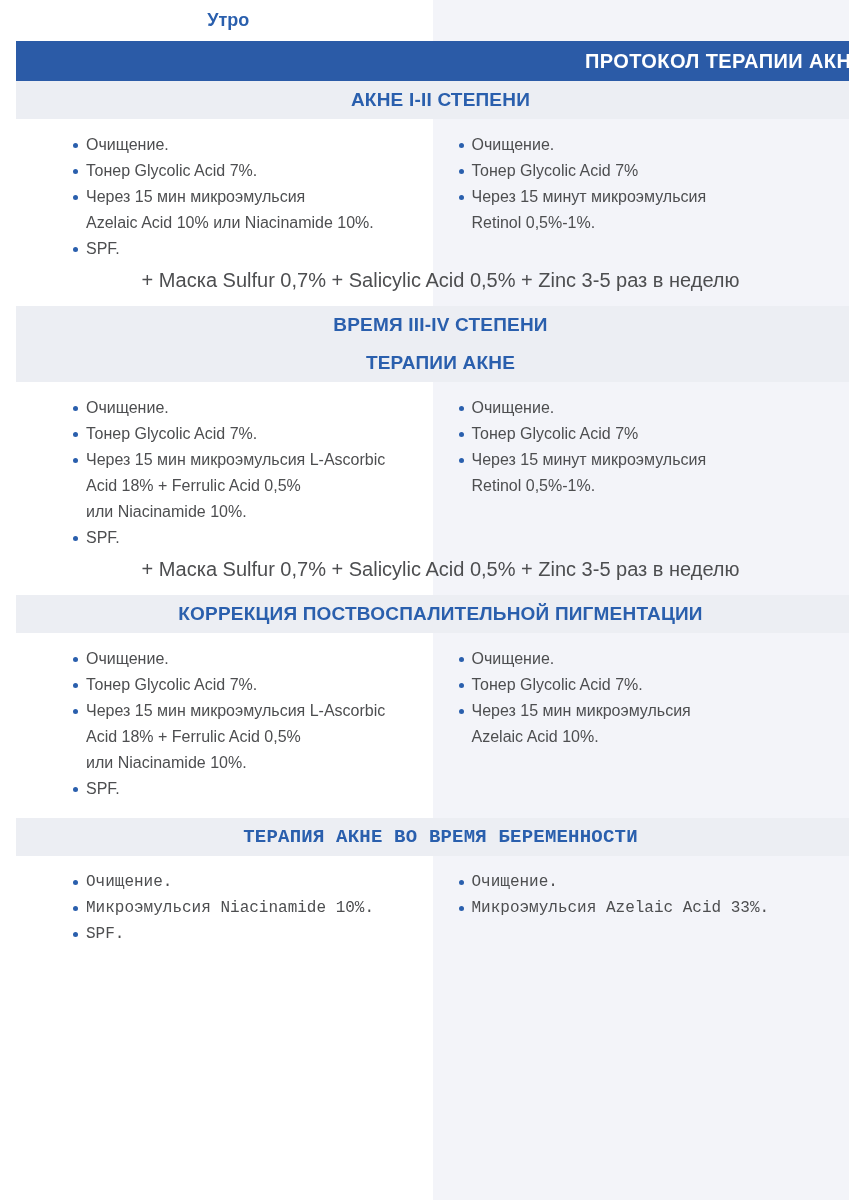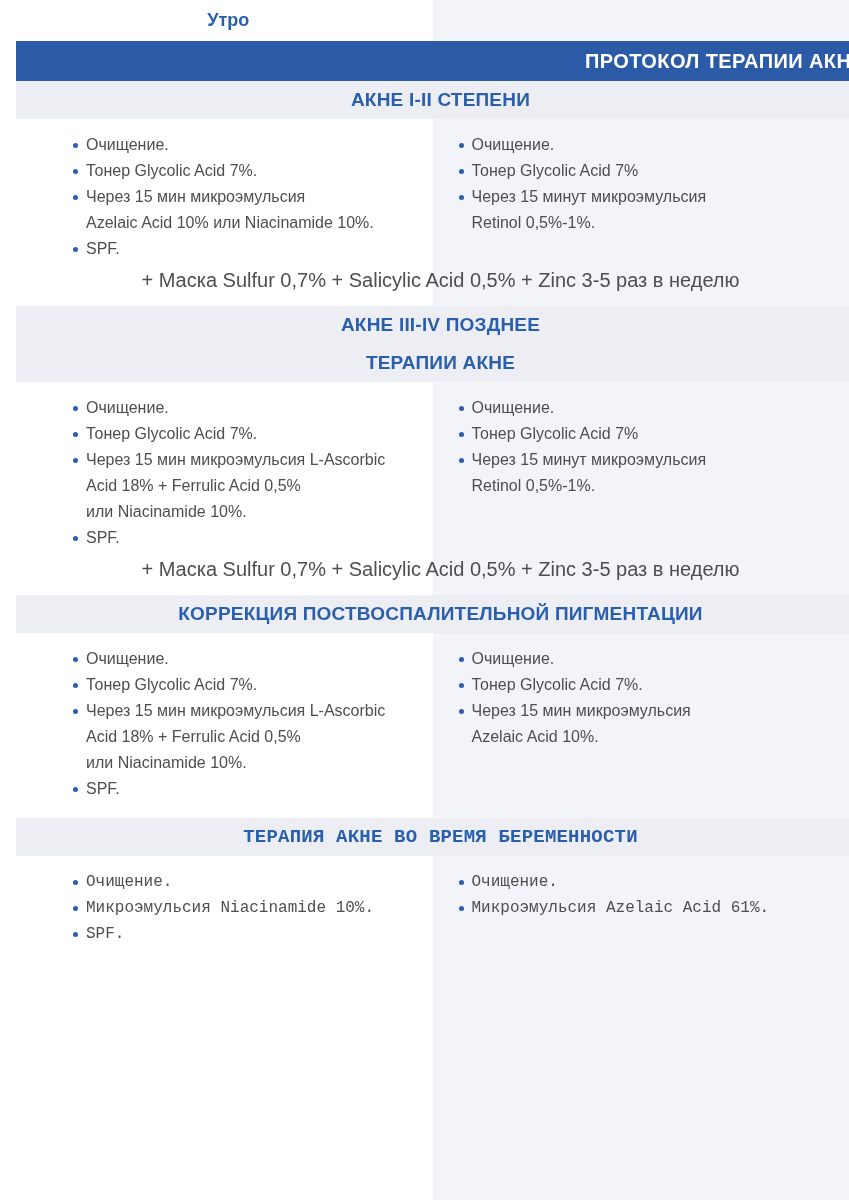--- a/index.html
+++ b/index.html
@@ -162,21 +162,21 @@
               <span class="li-text">Через 15 минут микроэмульсия
 Retinol 0,5%-1%.</span>
             </li>
         </ul>
       </div>
       <div class="section-footer">+ Маска Sulfur 0,7% + Salicylic Acid 0,5% + Zinc 3-5 раз в неделю</div>
     </section>
 
     <section class="sec-2">
       <div class="band">
-        <h2>АКНЕ III-IV ПОЗДНЕЕ</h2>
+        <h2>ВРЕМЯ III-IV СТЕПЕНИ</h2>
       </div>
     </section>
 
     <section class="sec-3">
       <div class="band">
         <h2>ТЕРАПИИ АКНЕ</h2>
       </div>
       <div class="section-body">
         <ul class="col morning">
           <li>
@@ -279,20 +279,20 @@
               <span class="li-text">SPF.</span>
             </li>
         </ul>
         <ul class="col evening">
           <li>
               <span class="dot"></span>
               <span class="li-text">Очищение.</span>
             </li>
           <li>
               <span class="dot"></span>
-              <span class="li-text">Микроэмульсия Azelaic Acid 61%.</span>
+              <span class="li-text">Микроэмульсия Azelaic Acid 33%.</span>
             </li>
         </ul>
       </div>
     </section>
 
   </div>
 </div>
 
 </body></html>

